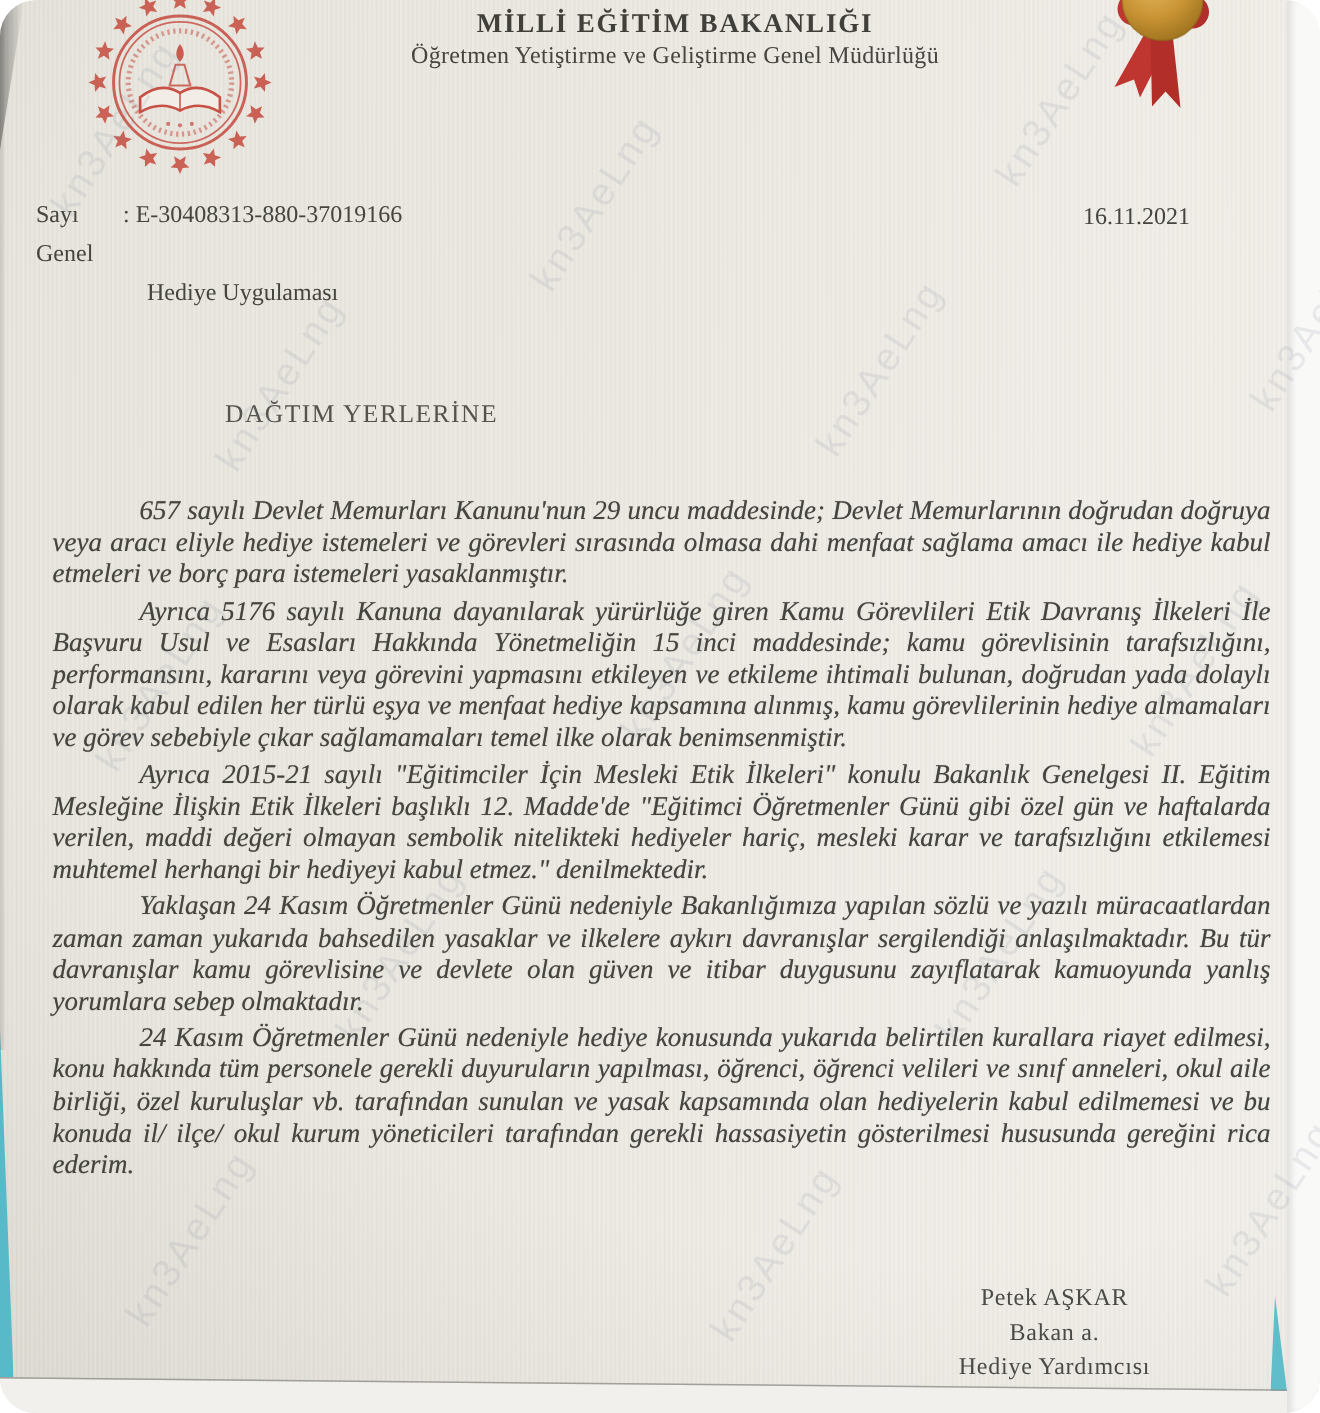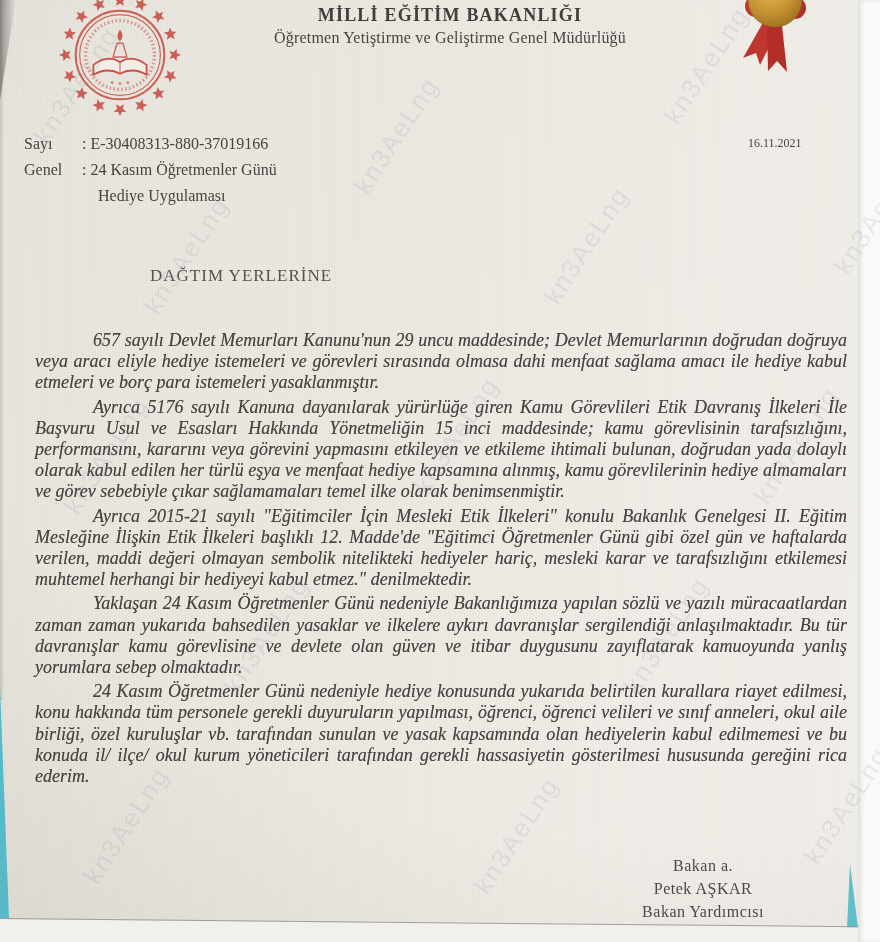--- a/index.html
+++ b/index.html
@@ -1,19 +1,20 @@
 <!DOCTYPE html>
 <html><head>
 <meta charset="utf-8">
 <style>
   html,body{margin:0;padding:0;background:#ffffff;}
   #stage{
     position:relative;width:880px;height:942px;overflow:hidden;
     font-family:"Liberation Serif","DejaVu Serif",serif;
     background:linear-gradient(100deg,#e6e3db 0%,#eae7e0 40%,#efece6 75%,#f1eee9 100%);
+    border-radius:24px;
   }
   
   .texture{
     position:absolute;inset:0;pointer-events:none;
     background:repeating-linear-gradient(90deg,rgba(255,255,255,0.10) 0 1px,rgba(0,0,0,0.018) 2px,transparent 3px);
   }
   .vignette{
     position:absolute;inset:0;pointer-events:none;
     background:radial-gradient(120% 90% at 70% 35%,transparent 60%,rgba(90,80,70,0.10) 100%);
   }
@@ -41,21 +42,21 @@
     position:absolute;left:150px;top:29px;width:600px;text-align:center;
     font-size:16px;letter-spacing:0.2px;color:#46443f;
   }
   .emblem{position:absolute;left:56px;top:-8px;width:128px;height:128px;}
   .medal{position:absolute;left:723px;top:-28px;width:110px;height:115px;}
 
   .meta{position:absolute;left:24px;top:131px;font-size:16px;line-height:26px;color:#45443f;}
   .meta-row{display:flex;}
   .meta-label{width:58px;}
   .meta-line3{margin-left:74px;}
-  .date{position:absolute;left:748px;top:136px;font-size:12px;color:#45443f;}
+  .date{position:absolute;left:722px;top:136px;font-size:16px;color:#45443f;}
 
   .recipient{
     position:absolute;left:150px;top:266px;width:600px;text-align:left;
     font-size:17px;letter-spacing:1px;color:#55534d;
   }
 
   .bodytext{position:absolute;left:35px;top:330px;width:812px;color:#45443f;}
   .bodytext p{
     margin:0 0 3px 0;font-size:18px;line-height:21.2px;
     text-align:justify;text-indent:58px;
@@ -136,40 +137,39 @@
   <div class="header-title">MİLLİ EĞİTİM BAKANLIĞI</div>
   <div class="header-sub">Öğretmen Yetiştirme ve Geliştirme Genel Müdürlüğü</div>
 
   <div class="meta">
     <div class="meta-row">
       <span class="meta-label">Sayı</span>
       <span>: E-30408313-880-37019166</span>
     </div>
     <div class="meta-row">
       <span class="meta-label">Genel</span>
-      <span>: 24 Kasım Öğretmenler Günü</span>
     </div>
     <div class="meta-line3">Hediye Uygulaması</div>
   </div>
   <div class="date">16.11.2021</div>
 
   <div class="recipient">DAĞTIM YERLERİNE</div>
 
   <div class="bodytext">
     <p>657 sayılı Devlet Memurları Kanunu'nun 29 uncu maddesinde; Devlet Memurlarının doğrudan doğruya veya aracı eliyle hediye istemeleri ve görevleri sırasında olmasa dahi menfaat sağlama amacı ile hediye kabul etmeleri ve borç para istemeleri yasaklanmıştır.</p>
     <p>Ayrıca 5176 sayılı Kanuna dayanılarak yürürlüğe giren Kamu Görevlileri Etik Davranış İlkeleri İle Başvuru Usul ve Esasları Hakkında Yönetmeliğin 15 inci maddesinde; kamu görevlisinin tarafsızlığını, performansını, kararını veya görevini yapmasını etkileyen ve etkileme ihtimali bulunan, doğrudan yada dolaylı olarak kabul edilen her türlü eşya ve menfaat hediye kapsamına alınmış, kamu görevlilerinin hediye almamaları ve görev sebebiyle çıkar sağlamamaları temel ilke olarak benimsenmiştir.</p>
     <p>Ayrıca 2015-21 sayılı "Eğitimciler İçin Mesleki Etik İlkeleri" konulu Bakanlık Genelgesi II. Eğitim Mesleğine İlişkin Etik İlkeleri başlıklı 12. Madde'de "Eğitimci Öğretmenler Günü gibi özel gün ve haftalarda verilen, maddi değeri olmayan sembolik nitelikteki hediyeler hariç, mesleki karar ve tarafsızlığını etkilemesi muhtemel herhangi bir hediyeyi kabul etmez." denilmektedir.</p>
     <p>Yaklaşan 24 Kasım Öğretmenler Günü nedeniyle Bakanlığımıza yapılan sözlü ve yazılı müracaatlardan zaman zaman yukarıda bahsedilen yasaklar ve ilkelere aykırı davranışlar sergilendiği anlaşılmaktadır. Bu tür davranışlar kamu görevlisine ve devlete olan güven ve itibar duygusunu zayıflatarak kamuoyunda yanlış yorumlara sebep olmaktadır.</p>
     <p>24 Kasım Öğretmenler Günü nedeniyle hediye konusunda yukarıda belirtilen kurallara riayet edilmesi, konu hakkında tüm personele gerekli duyuruların yapılması, öğrenci, öğrenci velileri ve sınıf anneleri, okul aile birliği, özel kuruluşlar vb. tarafından sunulan ve yasak kapsamında olan hediyelerin kabul edilmemesi ve bu konuda il/ ilçe/ okul kurum yöneticileri tarafından gerekli hassasiyetin gösterilmesi hususunda gereğini rica ederim.</p>
   </div>
 
   <div class="signature">
+    <div>Petek AŞKAR</div>
     <div>Bakan a.</div>
-    <div>Petek AŞKAR</div>
-    <div>Bakan Yardımcısı</div>
+    <div>Hediye Yardımcısı</div>
   </div>
 
   <div class="teal-left"></div>
   <div class="teal-right"></div>
   <div class="below-strip"></div>
   <div class="bottom-line"></div>
   <div class="right-strip"></div>
   <div class="left-edge-shadow"></div>
   <div class="corner-shadow"></div>
 

